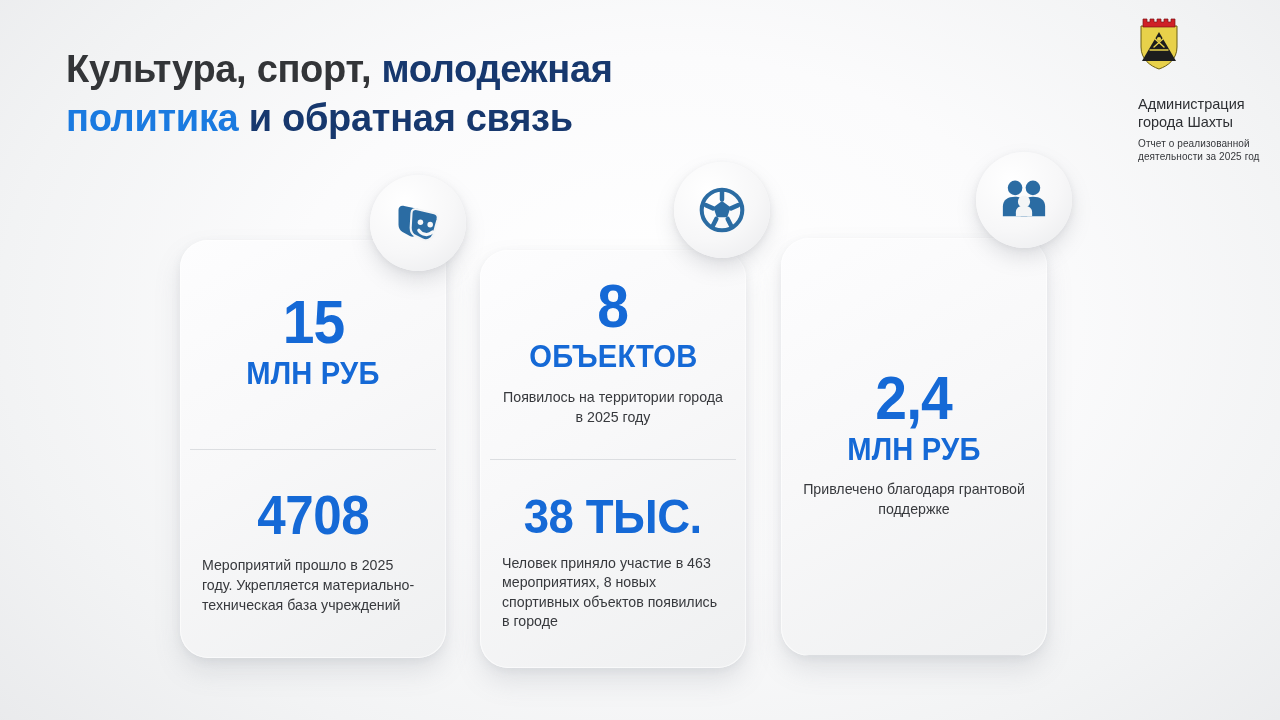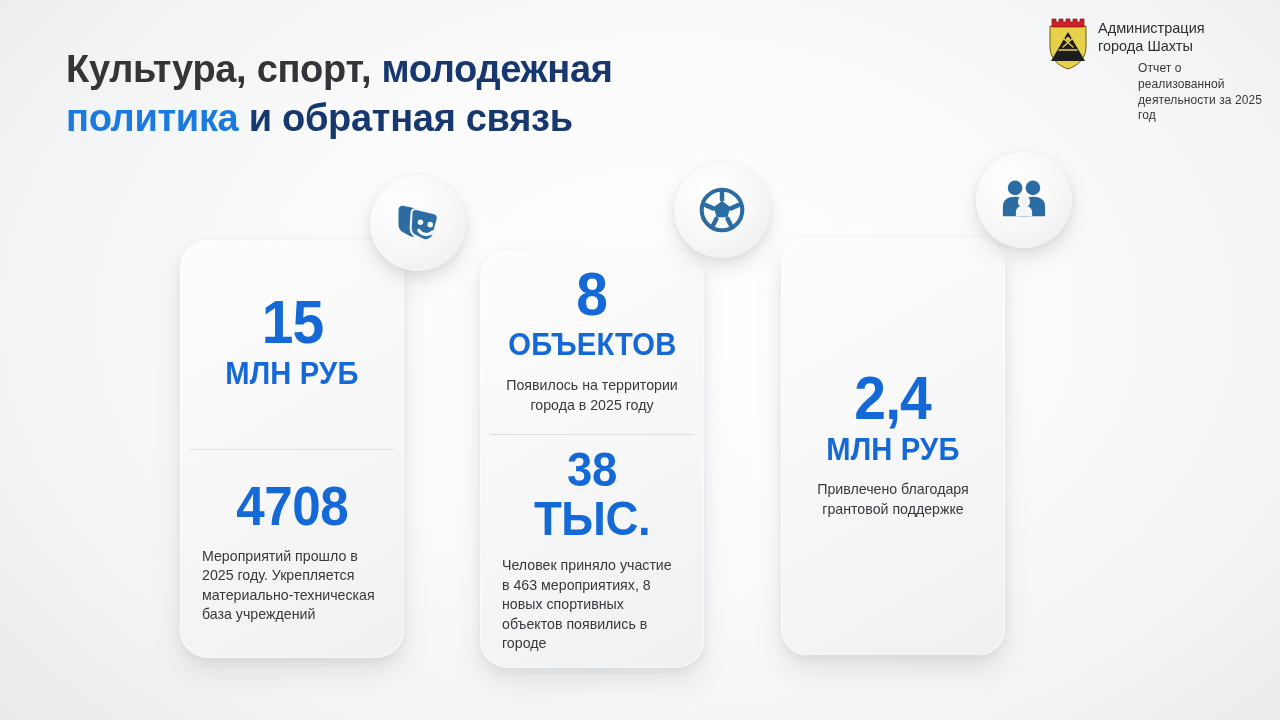--- a/index.html
+++ b/index.html
@@ -30,51 +30,51 @@
   .t-dark  { color: #333538; }
   .t-navy  { color: #17386e; }
   .t-blue  { color: #1a7ae0; }
 
   
   .logo-block {
     position: absolute;
     right: 14px; top: 16px;
     display: flex;
     align-items: flex-start;
-    gap: 9px;
+    gap: 21px;
+    flex-direction: column;
   }
   .crest { width: 42px; height: 55px; flex: 0 0 auto; }
   .logo-text { padding-top: 4px; }
   .logo-line1, .logo-line2 {
     font-size: 14.5px;
     color: #2d2f33;
     line-height: 1.24;
     white-space: nowrap;
   }
   .logo-sub {
     margin-top: 5px;
-    font-size: 12px;
+    font-size: 10px;
     color: #35373b;
     line-height: 1.32;
     letter-spacing: 0.1px;
     max-width: 128px;
-    margin-left: 40px;
   }
 
   
   .cards {
     position: absolute;
     left: 180px; top: 240px;
     width: 886px; height: 420px;
   }
 
   .card {
     position: absolute;
     top: 0;
-    width: 224px;
+    width: 266px;
     height: 418px;
     border-radius: 28px;
     background: linear-gradient(150deg, #fdfdfe 0%, #f8f8f9 45%, #eff0f1 100%);
     box-shadow:
       0 14px 26px rgba(120,126,135,0.17),
       0 3px 9px rgba(120,126,135,0.10),
       0 0 0 1px rgba(255,255,255,0.6) inset;
     display: flex;
     flex-direction: column;
     overflow: hidden;

